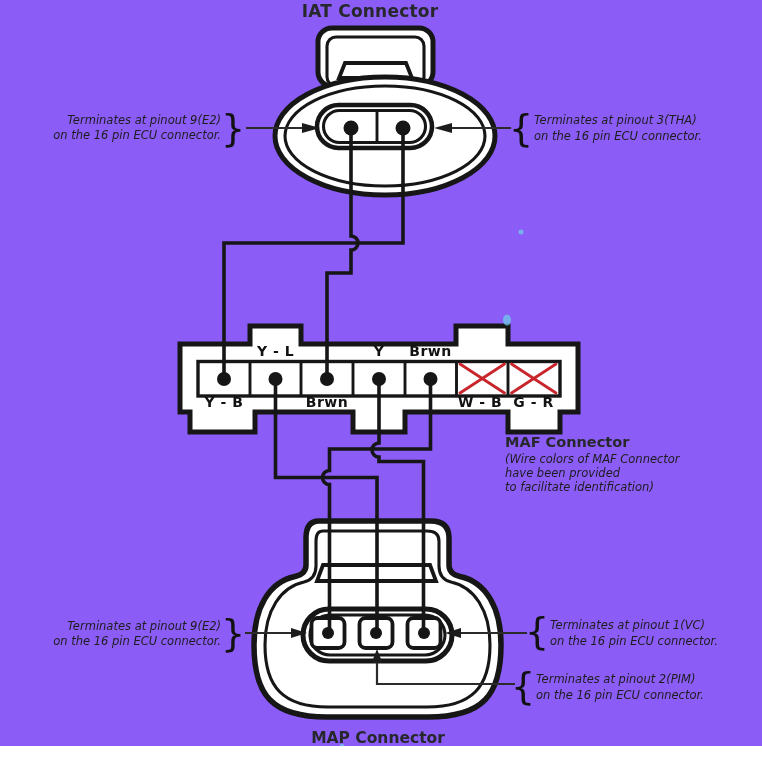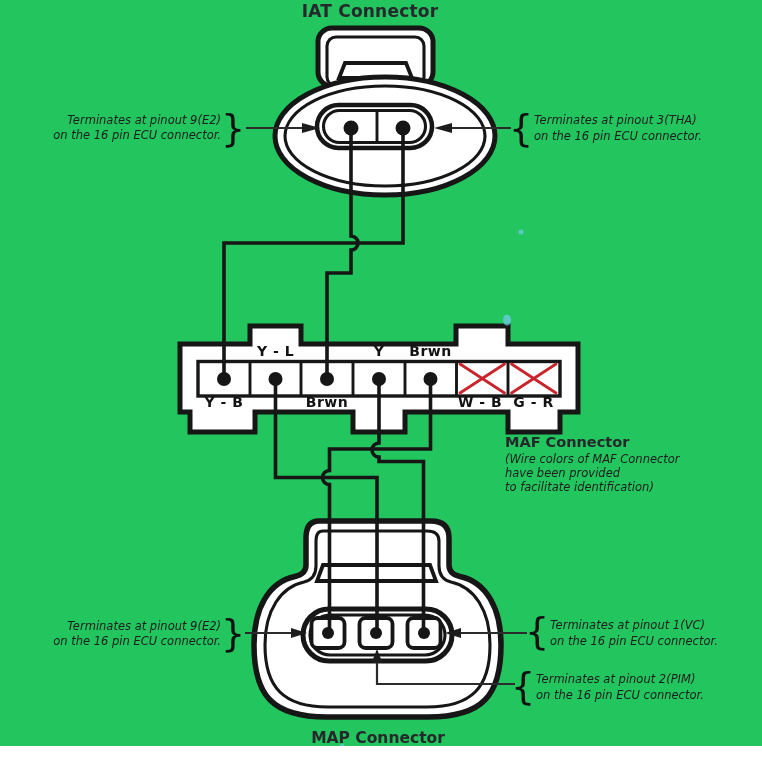--- a/index.html
+++ b/index.html
@@ -1,16 +1,16 @@
 <!DOCTYPE html>
 <html><head>
 <meta charset="utf-8">
 <style>
   html,body{margin:0;padding:0;background:#fff;}
-  .page{width:762px;height:746px;background:#22c55e;position:relative;margin:0 auto;
+  .page{width:762px;height:746px;background:#8b5cf6;position:relative;margin:0 auto;
         font-family:"DejaVu Sans","Liberation Sans",sans-serif;}
   svg{display:block;}
   
   .ol   {fill:#ffffff;stroke:#161616;}
   .ol5  {stroke-width:5;}
   .ol55 {stroke-width:5.5;}
   .ol45 {stroke-width:4.5;}
   .ol38 {stroke-width:3.8;}
   .thin {fill:none;stroke:#161616;stroke-width:3.1;}
   .cells{fill:#ffffff;stroke:#161616;stroke-width:3.4;}

